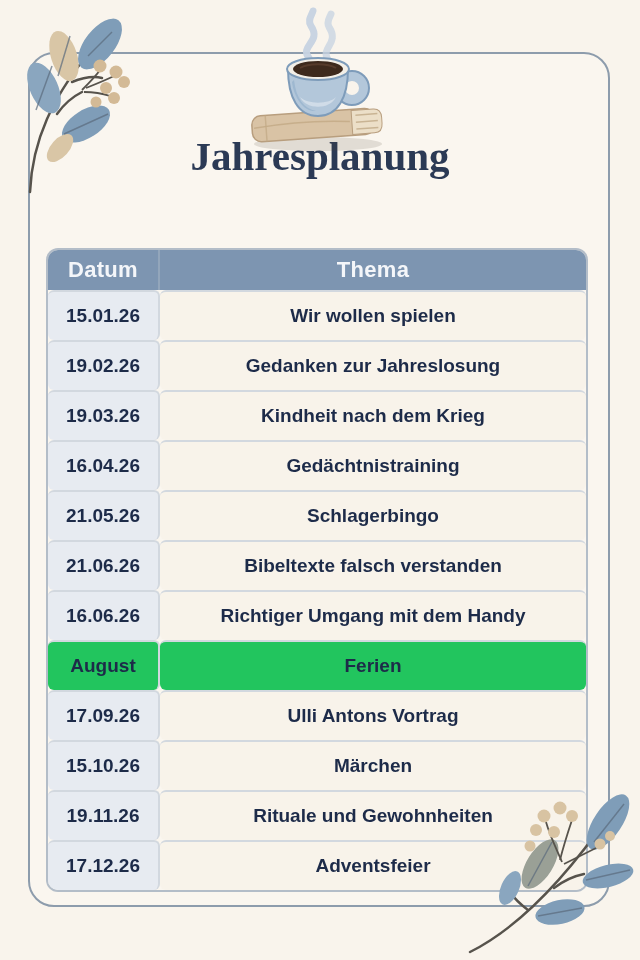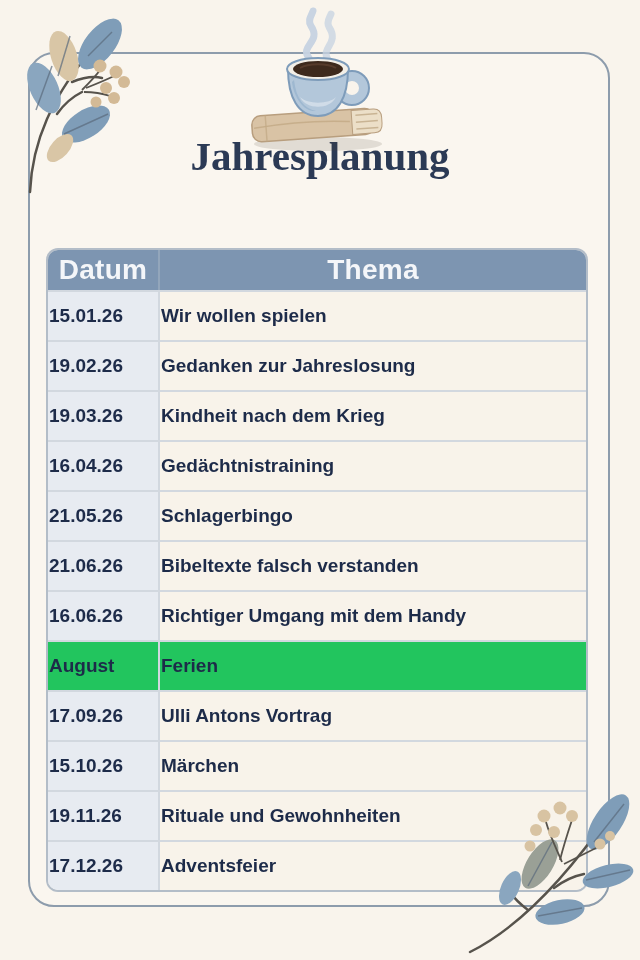--- a/index.html
+++ b/index.html
@@ -51,34 +51,36 @@
     table-layout: fixed;
     border-radius: 10px;
     overflow: hidden;
     box-shadow: 0 0 0 2px #b3bdc8;
     z-index: 3;
   }
   table.schedule th {
     height: 38px;
     background: #7d95b1;
     color: #f4f6f9;
-    font-size: 28px;
+    font-size: 22px;
     font-weight: 700;
     letter-spacing: 0.3px;
     text-align: center;
     vertical-align: middle;
   }
   table.schedule th.col-datum { width: 108px; border-right: 2px solid #93a6bb; }
   table.schedule td {
     height: 46px;
+    text-align: center;
     vertical-align: middle;
     font-size: 19px;
     font-weight: 700;
     color: #1d2b49;
     border-top: 2px solid #d2d8df;
+    border-radius: 6px;
   }
   table.schedule td.datum { background: #e7ebf1; border-right: 2px solid #d2d8df; }
   table.schedule td.thema { background: #f8f3ea; }
   table.schedule tr.highlight td { background: #22c55e; }
 </style>
 </head>
 <body>
 
 <div class="page">
 

